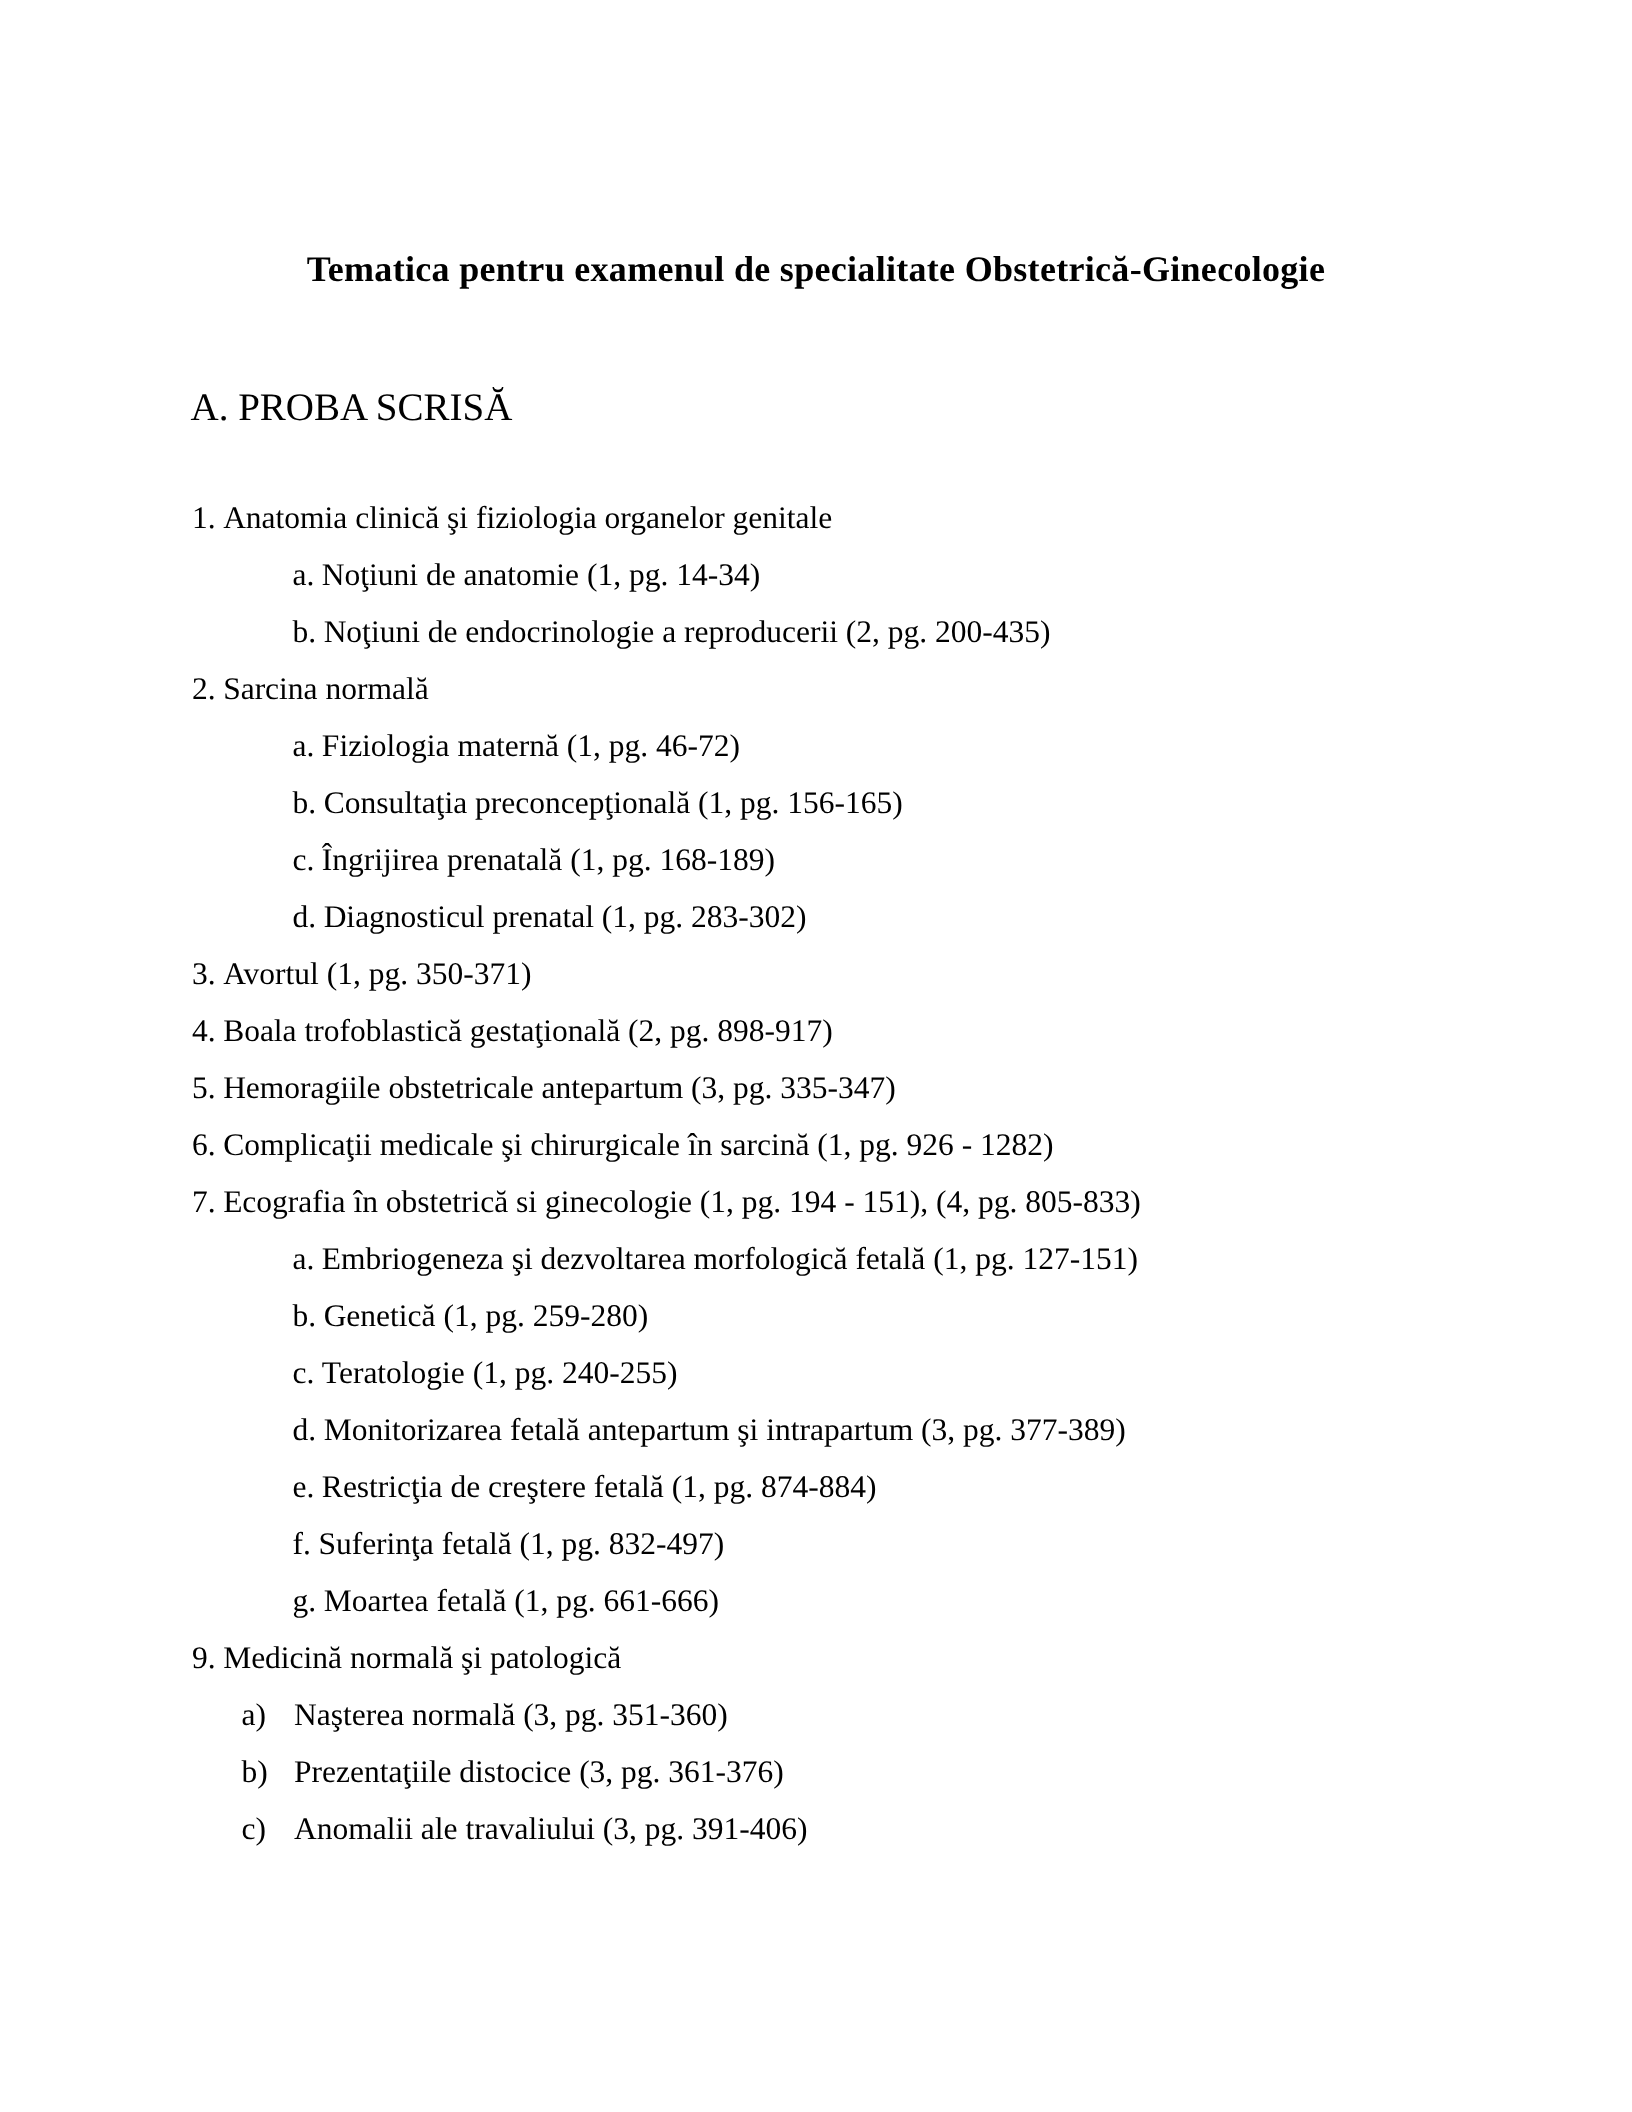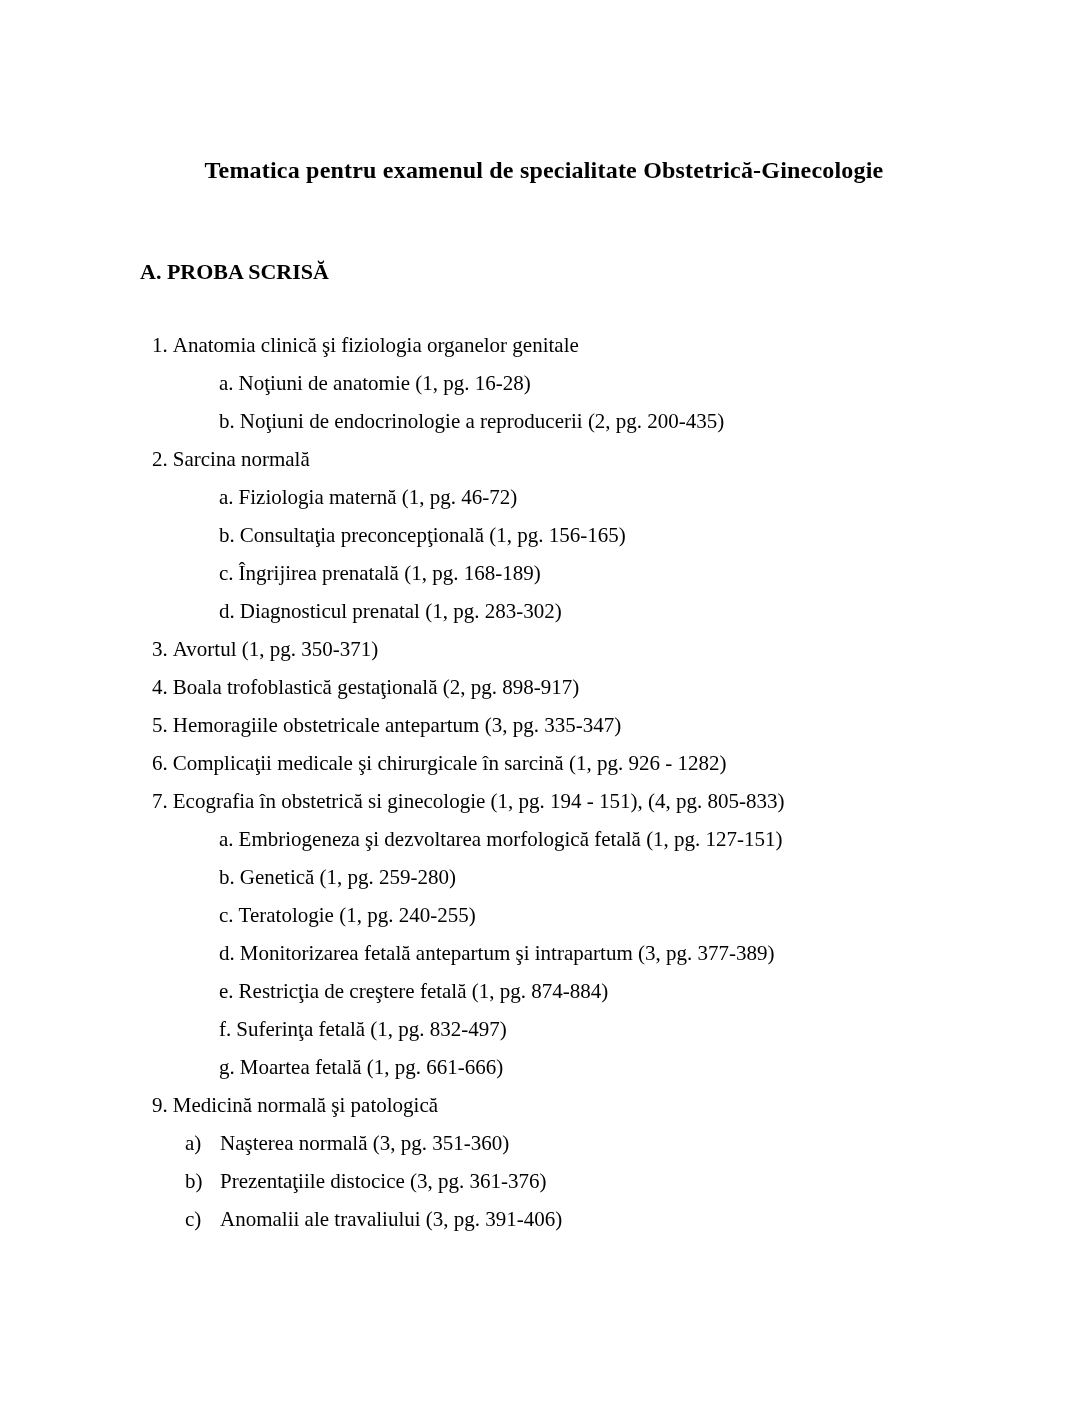--- a/index.html
+++ b/index.html
@@ -8,45 +8,44 @@
     position: relative;
     width: 1088px;
     height: 1408px;
     background: #ffffff;
     overflow: hidden;
     font-family: "Liberation Serif", "DejaVu Serif", serif;
     color: #000000;
   }
   .title {
     position: absolute;
-    top: 156px;
+    top: 166px;
     left: 0;
     width: 100%;
     margin: 0;
     text-align: center;
     font-size: 24px;
     line-height: 28px;
     font-weight: bold;
     letter-spacing: 0.2px;
   }
   .section-heading {
     position: absolute;
     top: 259px;
-    left: 140px;
+    left: 127px;
     margin: 0;
-    font-size: 22px;
+    font-size: 26px;
     line-height: 26px;
-    font-weight: bold;
+    font-weight: normal;
   }
   .outline {
     position: absolute;
     top: 326px;
     left: 0;
     width: 100%;
-    padding-left: 24px;
   }
   .line {
     height: 38px;
     line-height: 38px;
     font-size: 21px;
     white-space: nowrap;
   }
   .line.l0 { padding-left: 128px; }
   .line.l1 { padding-left: 195px; }
   .line.l2 { padding-left: 161px; }
@@ -55,21 +54,21 @@
 </style>
 </head>
 <body>
 
 <div class="page">
   <h1 class="title">Tematica pentru examenul de specialitate Obstetrică-Ginecologie</h1>
   <h2 class="section-heading">A. PROBA SCRISĂ</h2>
   <div class="outline">
   <div class="line l0"><span class="marker">1.</span><span class="text">Anatomia clinică şi fiziologia organelor genitale</span></div>
 
-  <div class="line l1"><span class="marker">a.</span><span class="text">Noţiuni de anatomie (1, pg. 16-28)</span></div>
+  <div class="line l1"><span class="marker">a.</span><span class="text">Noţiuni de anatomie (1, pg. 14-34)</span></div>
 
   <div class="line l1"><span class="marker">b.</span><span class="text">Noţiuni de endocrinologie a reproducerii (2, pg. 200-435)</span></div>
 
   <div class="line l0"><span class="marker">2.</span><span class="text">Sarcina normală</span></div>
 
   <div class="line l1"><span class="marker">a.</span><span class="text">Fiziologia maternă (1, pg. 46-72)</span></div>
 
   <div class="line l1"><span class="marker">b.</span><span class="text">Consultaţia preconcepţională (1, pg. 156-165)</span></div>
 
   <div class="line l1"><span class="marker">c.</span><span class="text">Îngrijirea prenatală (1, pg. 168-189)</span></div>

